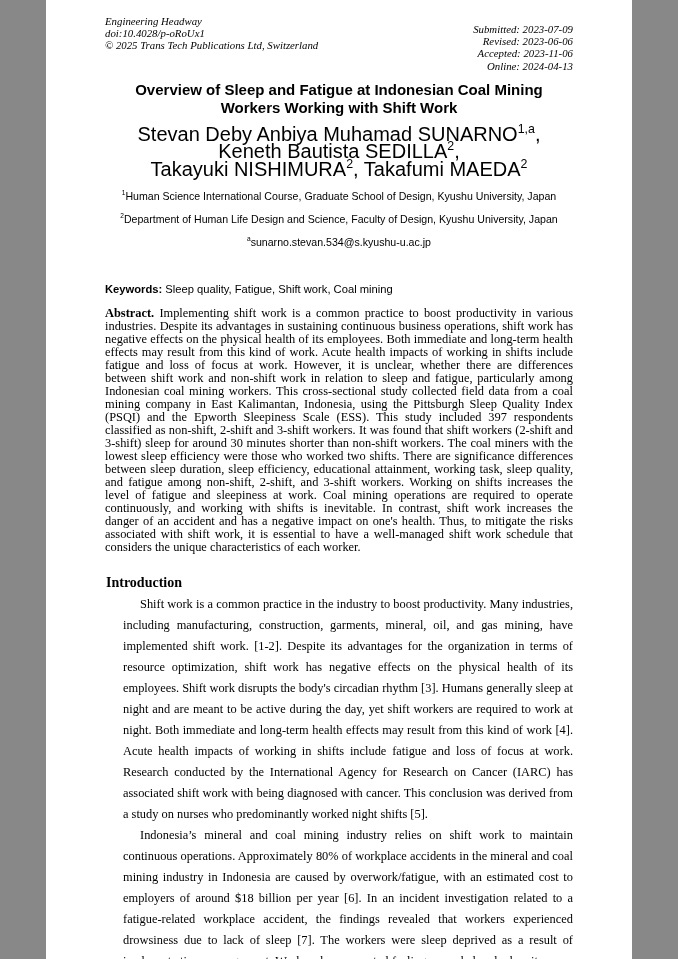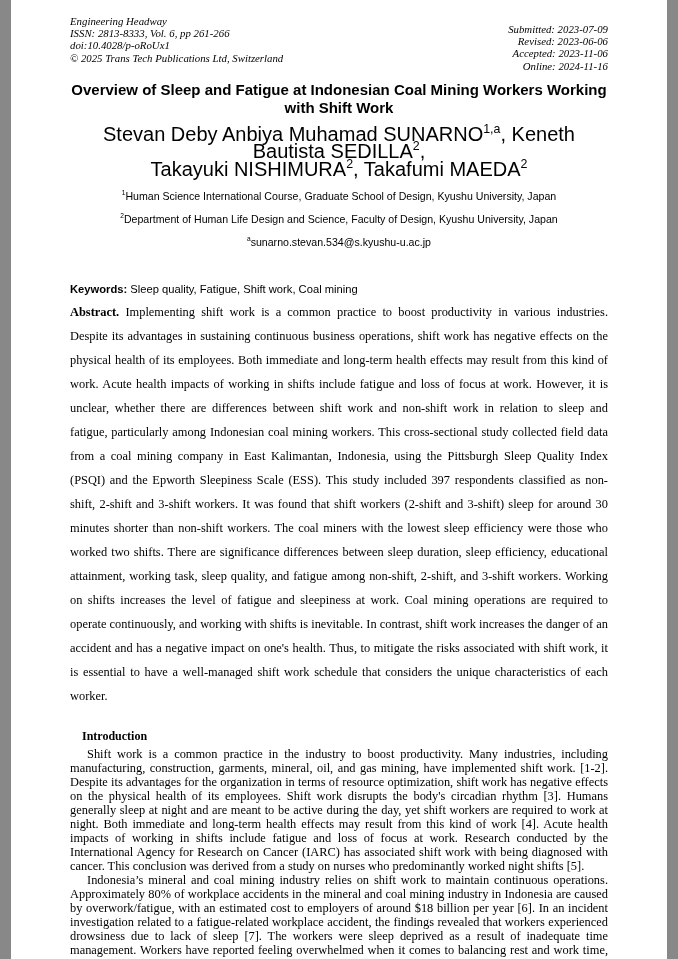--- a/index.html
+++ b/index.html
@@ -1,18 +1,18 @@
 <!DOCTYPE html>
 <html><head>
 <meta charset="utf-8">
 <style>
   html, body { margin: 0; padding: 0; background: #888; }
   .page {
     position: relative;
-    width: 656px;
+    width: 586px;
     height: 959px;
     margin: 0 auto;
     background: #ffffff;
     color: #000000;
     box-sizing: border-box;
     padding: 15px 59px 0 59px;
     overflow: hidden;
   }
   
   .pub-header {
@@ -68,47 +68,46 @@
     margin-top: 35px;
   }
   .keywords b { font-weight: bold; }
   
   .abstract, .body-par {
     font-family: "Liberation Serif", serif;
     font-size: 12.4px;
     text-align: justify;
     margin: 0;
   }
-  .abstract { line-height: 24px; margin-top: 5px; }
+  .abstract { line-height: 13px; margin-top: 12px; }
   .abstract b { font-weight: bold; }
-  .body-par { line-height: 14px; text-indent: 17px; }
+  .body-par { line-height: 21px; text-indent: 17px; margin-left: 18px; }
   .section-heading {
     font-family: "Liberation Serif", serif;
     font-weight: bold;
-    font-size: 12px;
-    margin: 21px 0 3px 12px;
+    font-size: 14px;
+    margin: 21px 0 3px 1px;
   }
 </style>
 </head>
 <body>
 
 <div class="page">
 
   <header class="pub-header">
     <div class="left">
       <div>Engineering Headway</div>
-      <div>ISSN: 2813-8333, Vol. 6, pp 261-266</div>
       <div>doi:10.4028/p-oRoUx1</div>
       <div>© 2025 Trans Tech Publications Ltd, Switzerland</div>
     </div>
     <div class="right">
       <div>Submitted: 2023-07-09</div>
       <div>Revised: 2023-06-06</div>
       <div>Accepted: 2023-11-06</div>
-      <div>Online: 2024-11-16</div>
+      <div>Online: 2024-04-13</div>
     </div>
   </header>
 
   <h1 class="paper-title">Overview of Sleep and Fatigue at Indonesian Coal Mining Workers Working with Shift Work</h1>
 
   <div class="authors">
     <div>
       <span><span>Stevan Deby Anbiya Muhamad SUNARNO</span><sup class="s">1,a</sup><span>, </span></span><span><span>Keneth Bautista SEDILLA</span><sup class="s">2</sup><span>,</span></span>
     </div>
     <div>

